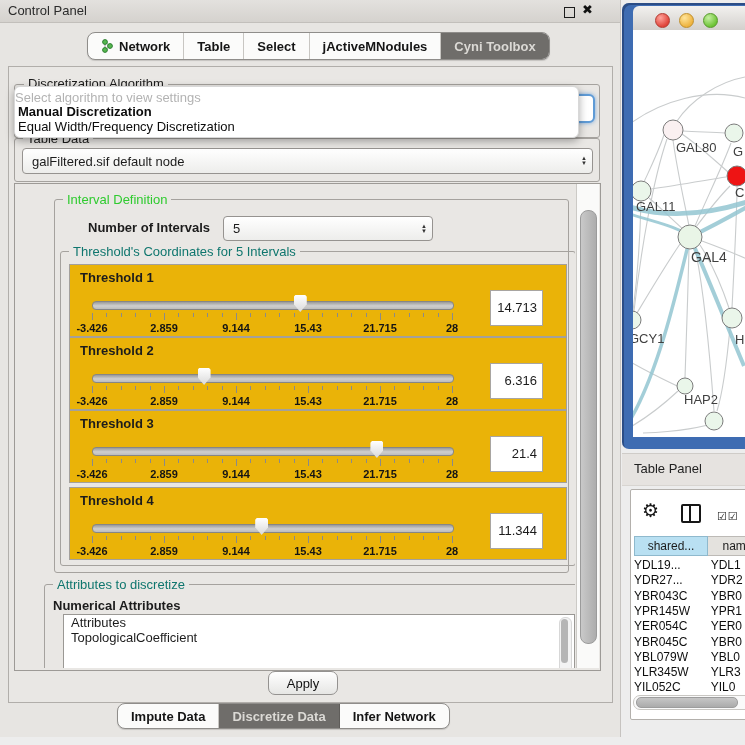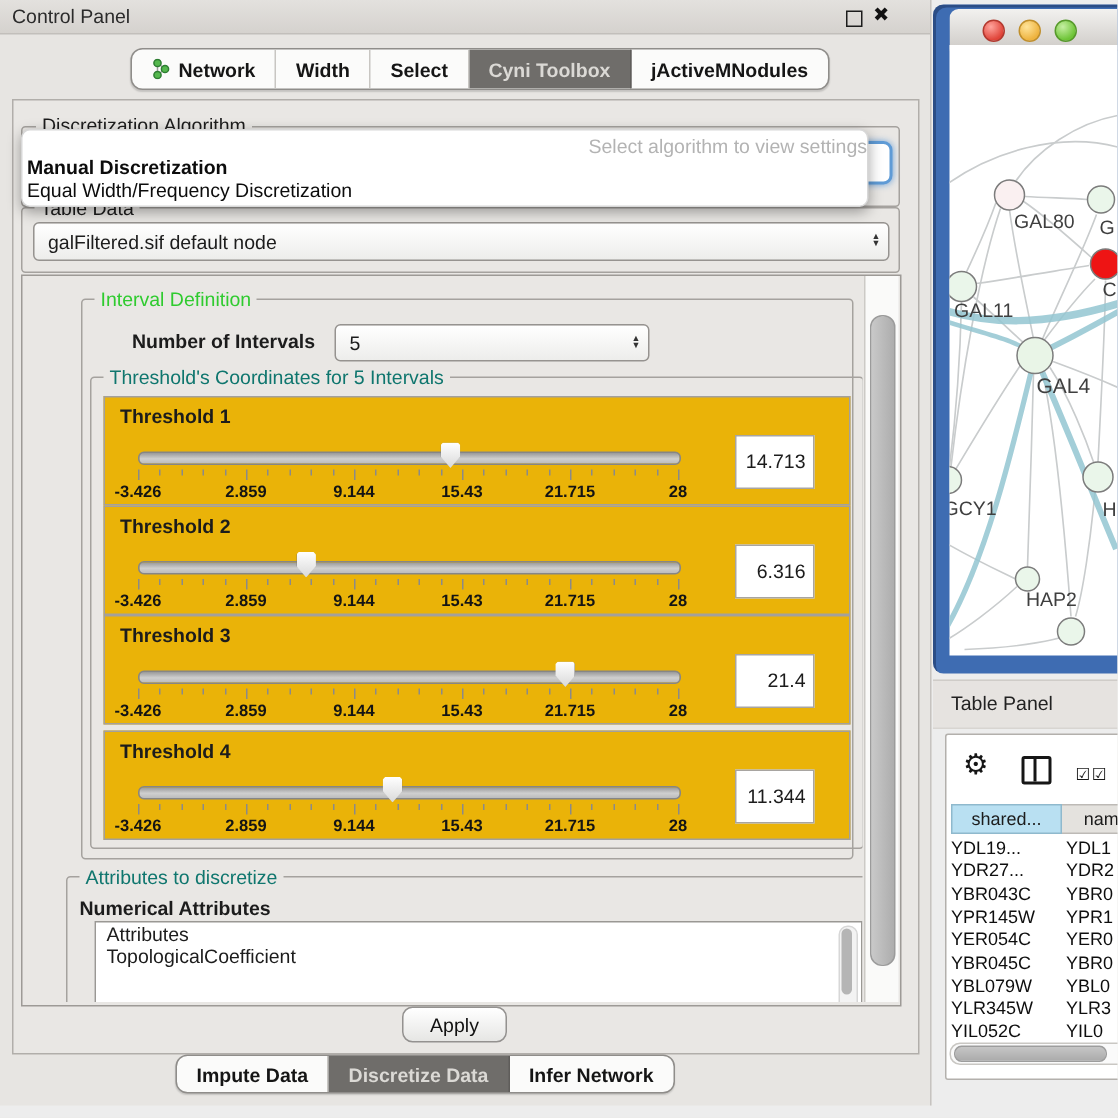--- a/index.html
+++ b/index.html
@@ -24,21 +24,21 @@
   .fs-label{position:absolute;top:-8px;left:8px;background:#e9e7e4;padding:0 4px;font-size:13px;white-space:nowrap;}
   .fs-green{color:#2fcb2f;}
   .fs-blue{color:#0f766e;}
   #fs-algorithm{left:14px;top:84px;width:584px;height:52px;}
   #lbl-algorithm{left:24px;top:76px;background:#e9e7e4;padding:0 4px;font-size:13px;z-index:2;}
   .combo{background:linear-gradient(#ffffff,#ededeb);border:1px solid #969390;border-radius:4px;display:flex;align-items:center;font-size:13px;}
   .combo .val{flex:1;padding-left:9px;white-space:nowrap;overflow:hidden;}
   .combo .spin{width:16px;display:flex;flex-direction:column;align-items:center;justify-content:center;font-size:6px;line-height:5px;color:#333;}
   #combo-algorithm{left:22px;top:94px;width:569px;height:25px;border:2px solid #5f9bd6;box-shadow:0 0 4px rgba(90,150,215,.8);border-radius:6px;background:#fff;z-index:1;}
   #popup{left:14px;top:86px;width:563px;height:50px;background:#fff;border:1px solid #d8d8d8;border-radius:6px;box-shadow:0 3px 9px rgba(0,0,0,.35);z-index:30;}
-  #popup .ph{position:absolute;left:0;right:0;top:3px;text-align:right;color:#b3b3b3;font-size:13px;}
+  #popup .ph{position:absolute;left:0;right:0;top:3px;text-align:left;color:#b3b3b3;font-size:13px;}
   #popup .opt{position:absolute;left:3px;right:3px;height:15px;font-size:13px;color:#0c0c0c;white-space:nowrap;}
   #popup .opt.b{font-weight:bold;}
   #fs-tabledata{left:14px;top:138px;width:584px;height:42px;}
   #combo-tabledata{left:22px;top:148px;width:569px;height:24px;}
   #scrollpane{left:14px;top:183px;width:585px;height:486px;border:1px solid #9d9a96;background:#e9e7e4;}
   #viewport{left:15px;top:184px;width:560px;height:484px;overflow:hidden;}
   .vsb-track{left:576px;top:184px;width:22px;height:484px;background:#fafaf9;border-left:1px solid #cccac6;}
   .vsb-thumb{position:absolute;left:3px;top:26px;width:15px;height:432px;border-radius:8px;background:linear-gradient(90deg,#c9c9c9,#adadad);border:1px solid #9b9b9b;}
   
   #fs-interval{left:39px;top:15px;width:513px;height:372px;}
@@ -109,30 +109,30 @@
           <line x1="4" y1="3" x2="9" y2="7" stroke="#9a9a9a"></line>
           <line x1="4" y1="3" x2="4" y2="11" stroke="#9a9a9a"></line>
           <line x1="4" y1="11" x2="9" y2="7" stroke="#9a9a9a"></line>
           <circle cx="4" cy="3" r="2.4" fill="#55b84e" stroke="#2e7d32"></circle>
           <circle cx="9" cy="7" r="2.4" fill="#55b84e" stroke="#2e7d32"></circle>
           <circle cx="4" cy="11" r="2.4" fill="#55b84e" stroke="#2e7d32"></circle>
         </svg>
         <span>Network</span>
       </div>
       <div class="tab">
-        <span>Width</span>
+        <span>Table</span>
       </div>
       <div class="tab">
         <span>Select</span>
+      </div>
+      <div class="tab">
+        <span>jActiveMNodules</span>
       </div>
       <div class="tab sel">
         <span>Cyni Toolbox</span>
-      </div>
-      <div class="tab">
-        <span>jActiveMNodules</span>
       </div>
     </div>
 
   <div class="abs outer-panel"></div>
 
   <div class="abs fieldset" id="fs-algorithm"></div>
   <div class="abs" id="lbl-algorithm">Discretization Algorithm</div>
   <div class="abs" id="combo-algorithm"></div>
 
   <div class="abs fieldset" id="fs-tabledata">

